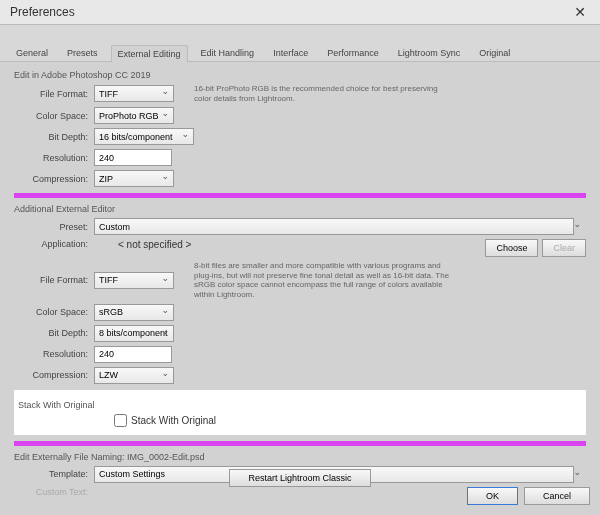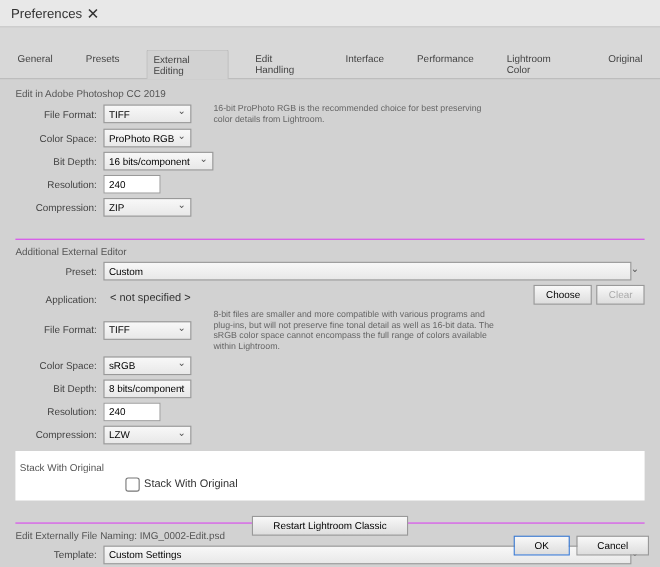--- a/index.html
+++ b/index.html
@@ -1,63 +1,63 @@
 <!DOCTYPE html>
 <html><head>
 <meta charset="utf-8">
 <style>
 * { box-sizing: border-box; margin: 0; padding: 0; font-family: Arial, sans-serif; }
 body { background: #d2d2d2; width: 600px; height: 515px; overflow: hidden; font-size: 10px; color: #333; }
-.titlebar { display: flex; align-items: center; padding: 4px 10px; background: #e8e8e8; border-bottom: 1px solid #bbb; }
+.titlebar { display: flex; justify-content: space-between; align-items: center; padding: 4px 10px; background: #e8e8e8; border-bottom: 1px solid #bbb; }
 .titlebar h1 { font-size: 12px; font-weight: normal; }
 .close { font-size: 14px; cursor: pointer; padding: 0 4px; }
-.tabs { display: flex; gap: 18px; padding: 20px 10px 0; background: #d8d8d8; border-bottom: 1px solid #bbb; font-size: 9px; }
+.tabs { display: flex; gap: 7px; padding: 20px 10px 0; background: #d8d8d8; border-bottom: 1px solid #bbb; font-size: 9px; }
 .tab { padding: 3px 6px; cursor: pointer; color: #444; }
 .tab.active { background: #d2d2d2; border: 1px solid #bbb; border-bottom: none; border-radius: 2px 2px 0 0; margin-bottom: -1px; }
 .content { padding: 6px 14px; }
 .section-label { font-size: 9px; color: #555; margin: 2px 0 4px; }
 .row { display: flex; align-items: center; margin-bottom: 4px; }
 .label { width: 80px; text-align: right; padding-right: 6px; font-size: 9px; color: #444; }
 .select, .input { height: 17px; font-size: 9px; padding: 1px 4px; background: #fff; border: 1px solid #999; }
 .select { width: 80px; appearance: none; background: linear-gradient(#f8f8f8,#e8e8e8); position: relative; }
 .select-wrap { position: relative; display: inline-block; }
 .select-wrap::after { content: "⌄"; position: absolute; right: 5px; top: 1px; font-size: 9px; pointer-events: none; color: #555; }
-.input { width: 52px; }
+.input { width: 78px; }
 .wide-select { width: 420px; }
 .hint { font-size: 8px; color: #666; margin-left: 20px; max-width: 260px; line-height: 1.2; }
 .btn { height: 18px; font-size: 9px; padding: 2px 10px; background: linear-gradient(#f8f8f8,#ddd); border: 1px solid #999; cursor: pointer; }
 .btn.disabled { color: #aaa; cursor: default; }
-.app-row { display: flex; align-items: flex-end; gap: 6px; margin-bottom: 4px; }
+.app-row { display: flex; align-items: flex-start; gap: 24px; margin-bottom: 4px; }
 .app-row .right { margin-left: auto; display: flex; gap: 4px; }
 .highlight { background: #fff; padding: 8px 0 8px 0; margin: 6px 0; }
 .checkbox-row { display: flex; align-items: center; margin-left: 100px; }
 .checkbox-row input { margin-right: 4px; }
 .footer { position: absolute; bottom: 10px; left: 10px; right: 10px; display: flex; align-items: center; flex-direction: column; }
 .footer .right { margin-left: auto; display: flex; gap: 6px; }
 .footer .btn { padding: 3px 18px; }
 .naming-row { display: flex; align-items: center; margin-bottom: 4px; gap: 44px; }
 .disabled-text { color: #aaa; }
-.group { border-top: 1px solid #d946ef; padding-top: 4px; margin-top: 20px; }
+.group { border-top: 5px solid #d946ef; padding-top: 4px; margin-top: 6px; }
 </style>
 </head>
 <body>
 
 <div class="titlebar">
   <h1>Preferences</h1>
   <span class="close">✕</span>
 </div>
 
 <div class="tabs">
   <div class="tab">General</div>
   <div class="tab">Presets</div>
   <div class="tab active">External Editing</div>
   <div class="tab">Edit Handling</div>
   <div class="tab">Interface</div>
   <div class="tab">Performance</div>
-  <div class="tab">Lightroom Color</div>
+  <div class="tab">Lightroom Sync</div>
   <div class="tab">Original</div>
 </div>
 
 <div class="content">
 
   <div class="section-label">Edit in Adobe Photoshop CC 2019</div>
   <div class="row">
     <div class="label">File Format:</div>
     <span class="select-wrap"><select class="select"><option>TIFF</option></select></span>
     <div class="hint">16-bit ProPhoto RGB is the recommended choice for best preserving color details from Lightroom.</div>

